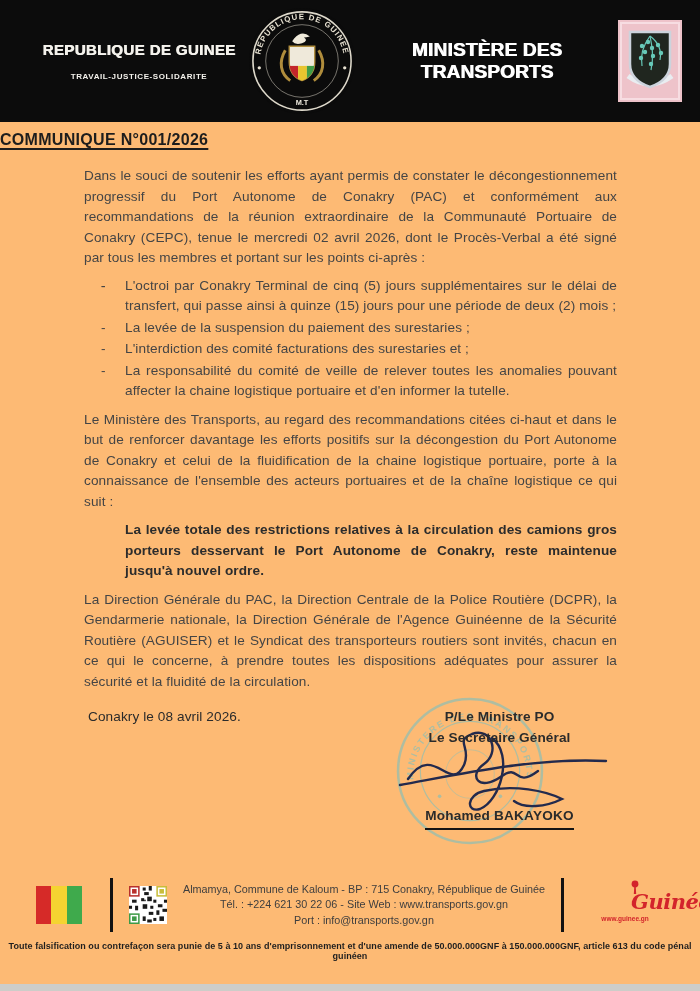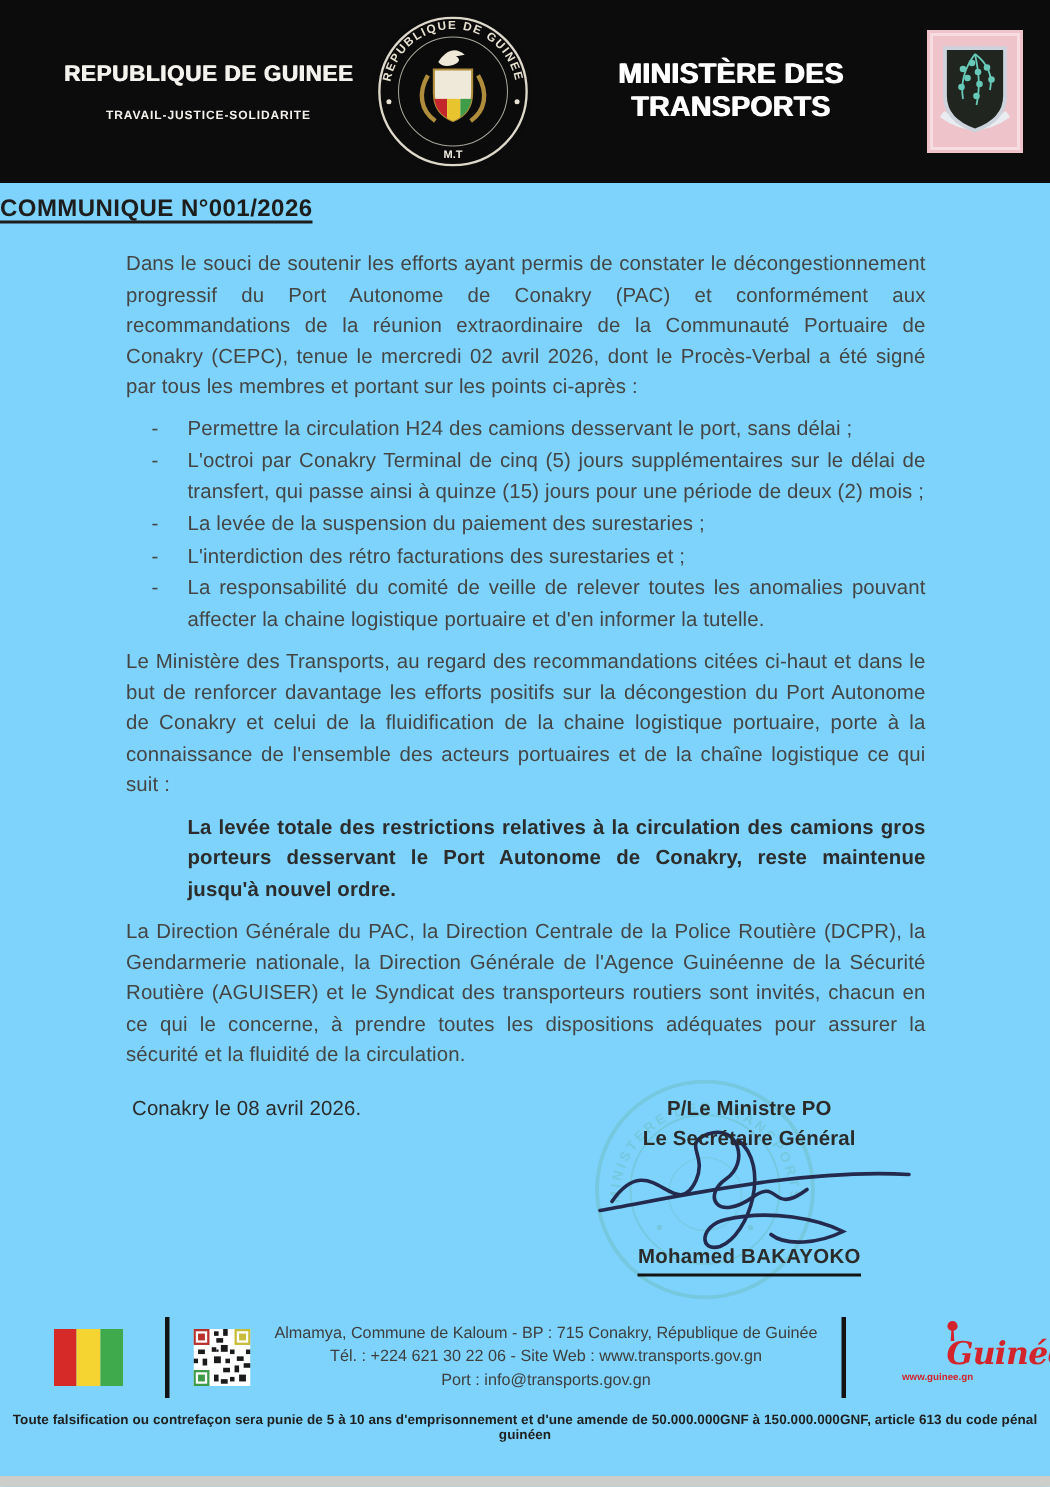--- a/index.html
+++ b/index.html
@@ -1,20 +1,20 @@
 <!DOCTYPE html>
 <html><head>
 <meta charset="utf-8">
 <style>
   * { margin:0; padding:0; box-sizing:border-box; }
   html,body { background:#e9e9e7; }
   body { font-family:"Liberation Sans", sans-serif; }
   .page {
     position:relative; width:700px; height:991px; margin:0 auto;
-    background:#7dd3fc; overflow:hidden;
+    background:#fdba74; overflow:hidden;
     box-shadow:0 0 6px rgba(0,0,0,.25);
   }
 
   
   .banner {
     position:absolute; top:0; left:0; width:700px; height:122px;
     background:#0c0c0c; display:flex; align-items:center;
   }
   .banner-left { margin-left:34px; width:210px; text-align:center; color:#f4f2ec; }
   .banner-left .t1 { font-size:15px; font-weight:bold; letter-spacing:.4px; text-shadow:.6px 0 0 currentColor; }
@@ -143,24 +143,24 @@
       </g>
     </svg>
   </header>
 
   <h1 class="doc-title"><span>COMMUNIQUE N°001/2026</span></h1>
 
   <main class="content">
     <p>Dans le souci de soutenir les efforts ayant permis de constater le décongestionnement progressif du Port Autonome de Conakry (PAC) et conformément aux recommandations de la réunion extraordinaire de la Communauté Portuaire de Conakry (CEPC), tenue le mercredi 02 avril 2026, dont le Procès-Verbal a été signé par tous les membres et portant sur les points ci-après :</p>
 
     <ul class="points">
-      <li><span class="dash">-</span><span>Permettre la circulation H24 des camions desservant le port, sans délai ;</span></li>
+      <li><span class="dash">-</span></li>
       <li><span class="dash">-</span><span>L'octroi par Conakry Terminal de cinq (5) jours supplémentaires sur le délai de transfert, qui passe ainsi à quinze (15) jours pour une période de deux (2) mois ;</span></li>
       <li><span class="dash">-</span><span>La levée de la suspension du paiement des surestaries ;</span></li>
-      <li><span class="dash">-</span><span>L'interdiction des rétro facturations des surestaries et ;</span></li>
+      <li><span class="dash">-</span><span>L'interdiction des comité facturations des surestaries et ;</span></li>
       <li><span class="dash">-</span><span>La responsabilité du comité de veille de relever toutes les anomalies pouvant affecter la chaine logistique portuaire et d'en informer la tutelle.</span></li>
     </ul>
 
     <p>Le Ministère des Transports, au regard des recommandations citées ci-haut et dans le but de renforcer davantage les efforts positifs sur la décongestion du Port Autonome de Conakry et celui de la fluidification de la chaine logistique portuaire, porte à la connaissance de l'ensemble des acteurs portuaires et de la chaîne logistique ce qui suit :</p>
 
     <p class="statement">La levée totale des restrictions relatives à la circulation des camions gros porteurs desservant le Port Autonome de Conakry, reste maintenue jusqu'à nouvel ordre.</p>
 
     <p>La Direction Générale du PAC, la Direction Centrale de la Police Routière (DCPR), la Gendarmerie nationale, la Direction Générale de l'Agence Guinéenne de la Sécurité Routière (AGUISER) et le Syndicat des transporteurs routiers sont invités, chacun en ce qui le concerne, à prendre toutes les dispositions adéquates pour assurer la sécurité et la fluidité de la circulation.</p>
 
     <div class="sig-row">

